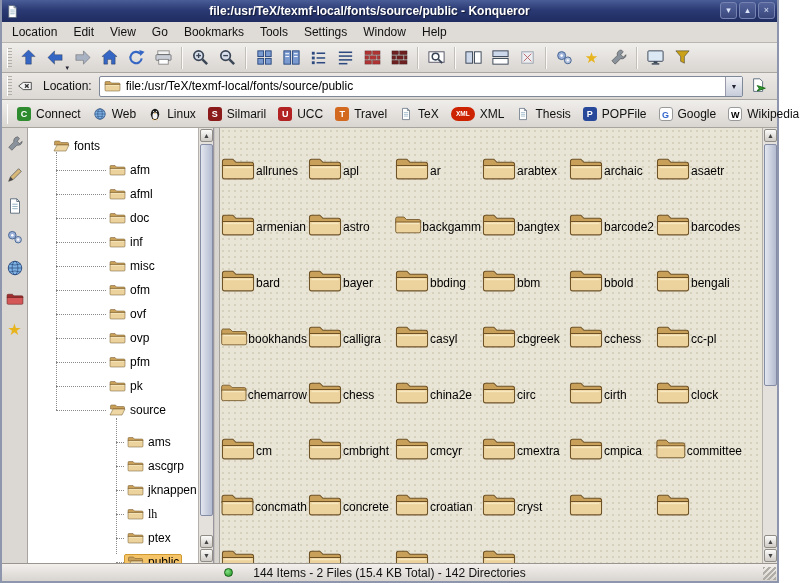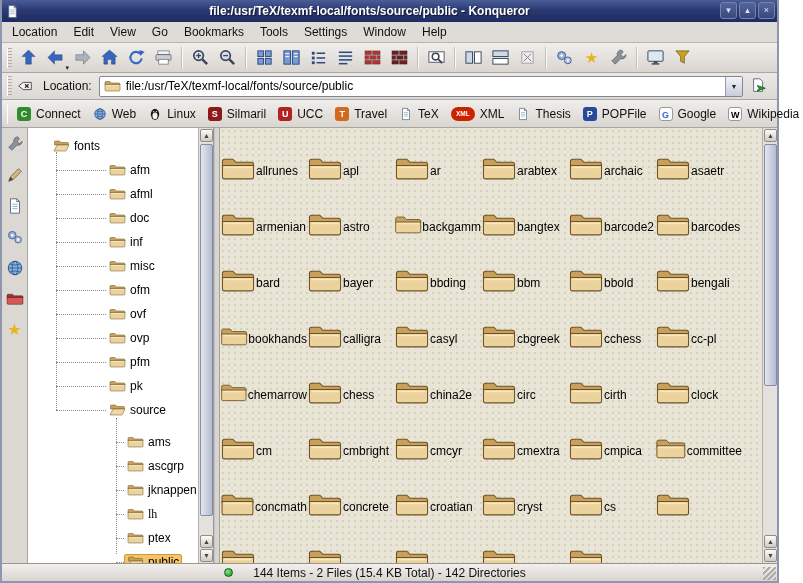--- a/index.html
+++ b/index.html
@@ -980,26 +980,20 @@
           <div class="cell">
             <svg class="ic34 ic">
               <use href="#sym-folder"></use>
             </svg>
             <span class="clabel">cryst</span>
           </div>
           <div class="cell">
             <svg class="ic34 ic">
               <use href="#sym-folder"></use>
             </svg>
-            <span class="clabel">cs</span>
-          </div>
-          <div class="cell">
-            <svg class="ic34 ic">
-              <use href="#sym-folder"></use>
-            </svg>
           </div>
           <div class="cell">
             <svg class="ic34 ic">
               <use href="#sym-folder"></use>
             </svg>
           </div>
           <div class="cell">
             <svg class="ic34 ic">
               <use href="#sym-folder"></use>
             </svg>

